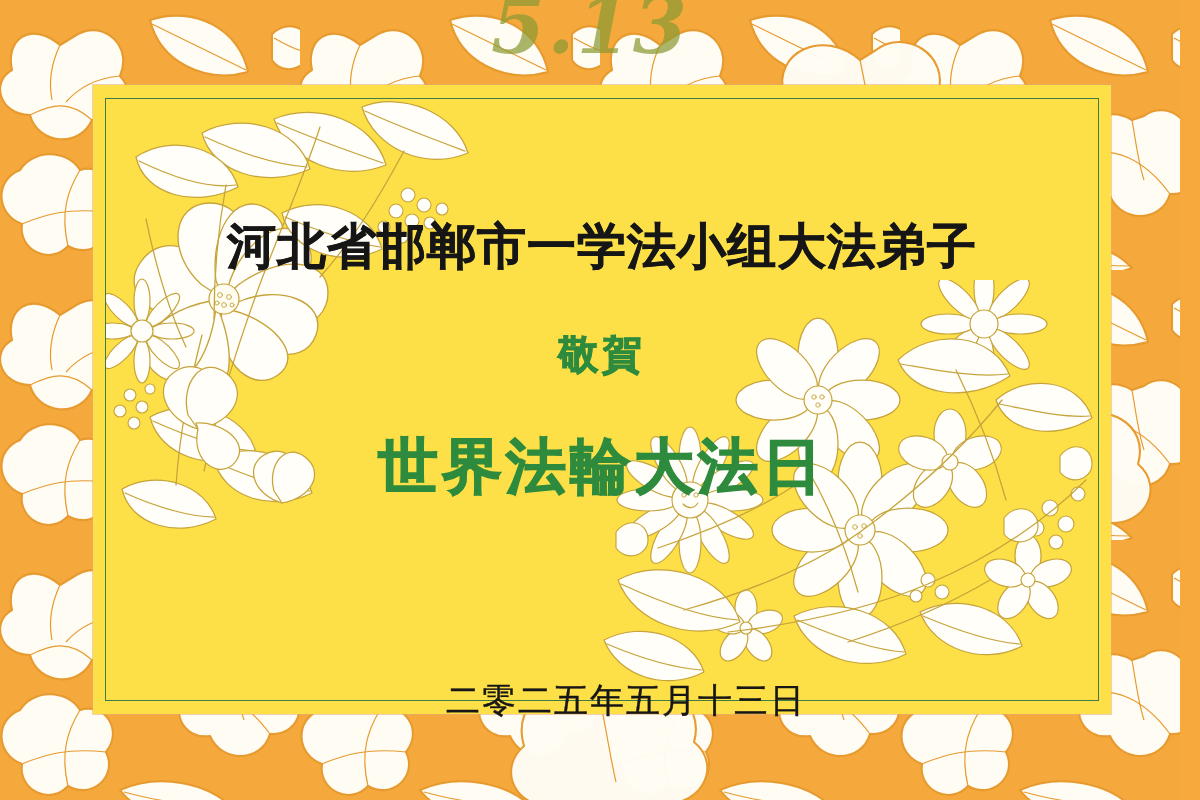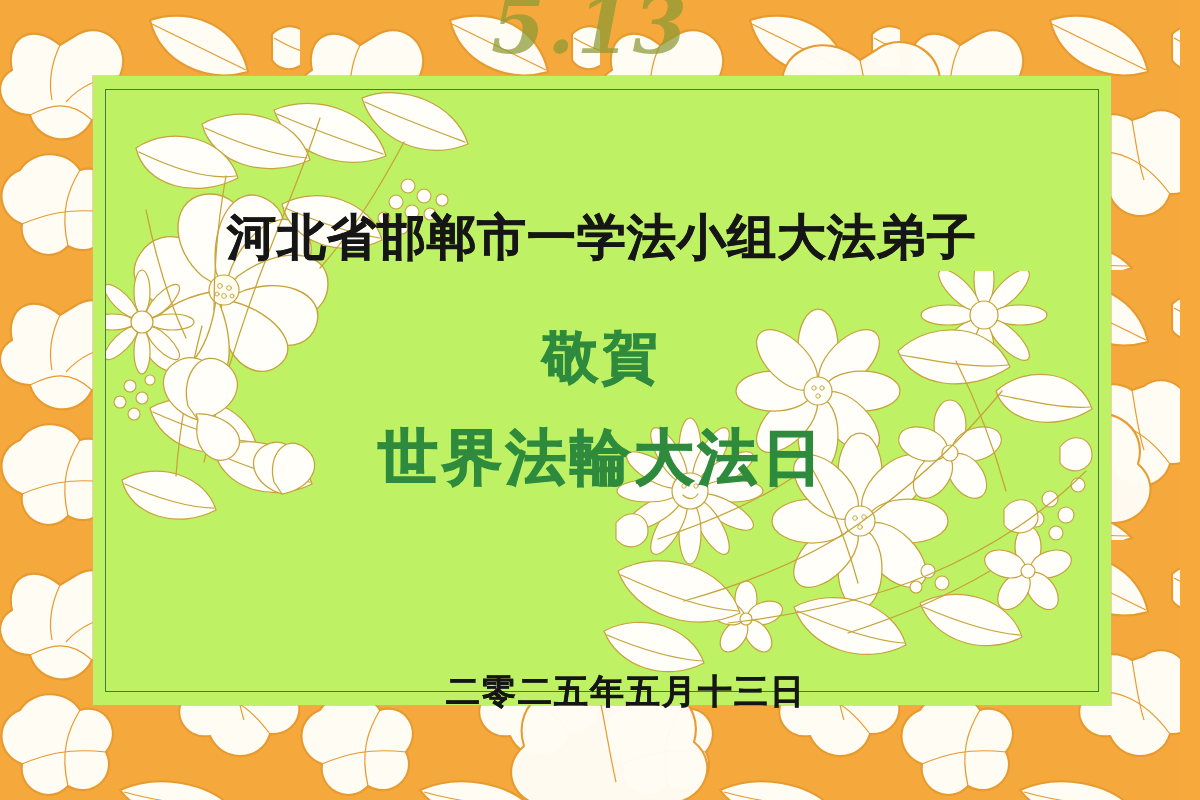--- a/index.html
+++ b/index.html
@@ -12,23 +12,23 @@
   #stage{position:relative;width:1180px;height:800px;overflow:hidden;}
 
   
   .bg-layer{position:absolute;inset:0;}
   .bg-base{background:#F5A93C;}
   .bg-art{width:1200px;height:800px;display:block;}
 
   
   #card{
     position:absolute;
-    left:93px;top:76px;
+    left:93px;top:85px;
     width:1018px;height:629px;
-    background:#bef264;
+    background:#fde047;
     box-shadow:0 0 0 1px rgba(230,170,120,.55);
   }
   #card-inner-border{
     position:absolute;
     left:12px;top:13px;right:12px;bottom:13px;
     border:1.6px solid #3F7D45;
     pointer-events:none;
   }
 
   
@@ -45,44 +45,44 @@
     font-weight:700;
     font-size:49px;
     line-height:1;
     letter-spacing:1px;
     color:#161616;
     -webkit-text-stroke:0.6px #161616;
   }
 
   #greeting{
     top:253px;
-    font-family:Liberation Sans, sans-serif;
+    font-family:Liberation Mono, monospace;
     font-weight:700;
-    font-size:56px;
+    font-size:40px;
     line-height:1;
     letter-spacing:4px;
     color:#2E8B3D;
     -webkit-text-stroke:1.1px #2E8B3D;
   }
 
   #maintitle{
     top:352px;
     font-family:Liberation Sans, sans-serif;
     font-weight:700;
     font-size:60px;
     line-height:1;
     letter-spacing:4px;
     color:#2E8B3D;
     -webkit-text-stroke:1.4px #2E8B3D;
   }
 
   #datetext{
     top:598px;
     font-family:"DejaVu Sans","Liberation Sans",sans-serif;
-    font-weight:700;
+    font-weight:400;
     font-size:34px;
     line-height:1;
     letter-spacing:2px;
     color:#161616;
     padding-left:48px;
     -webkit-text-stroke:0.4px #161616;
   }
 
   
   #watermark{

